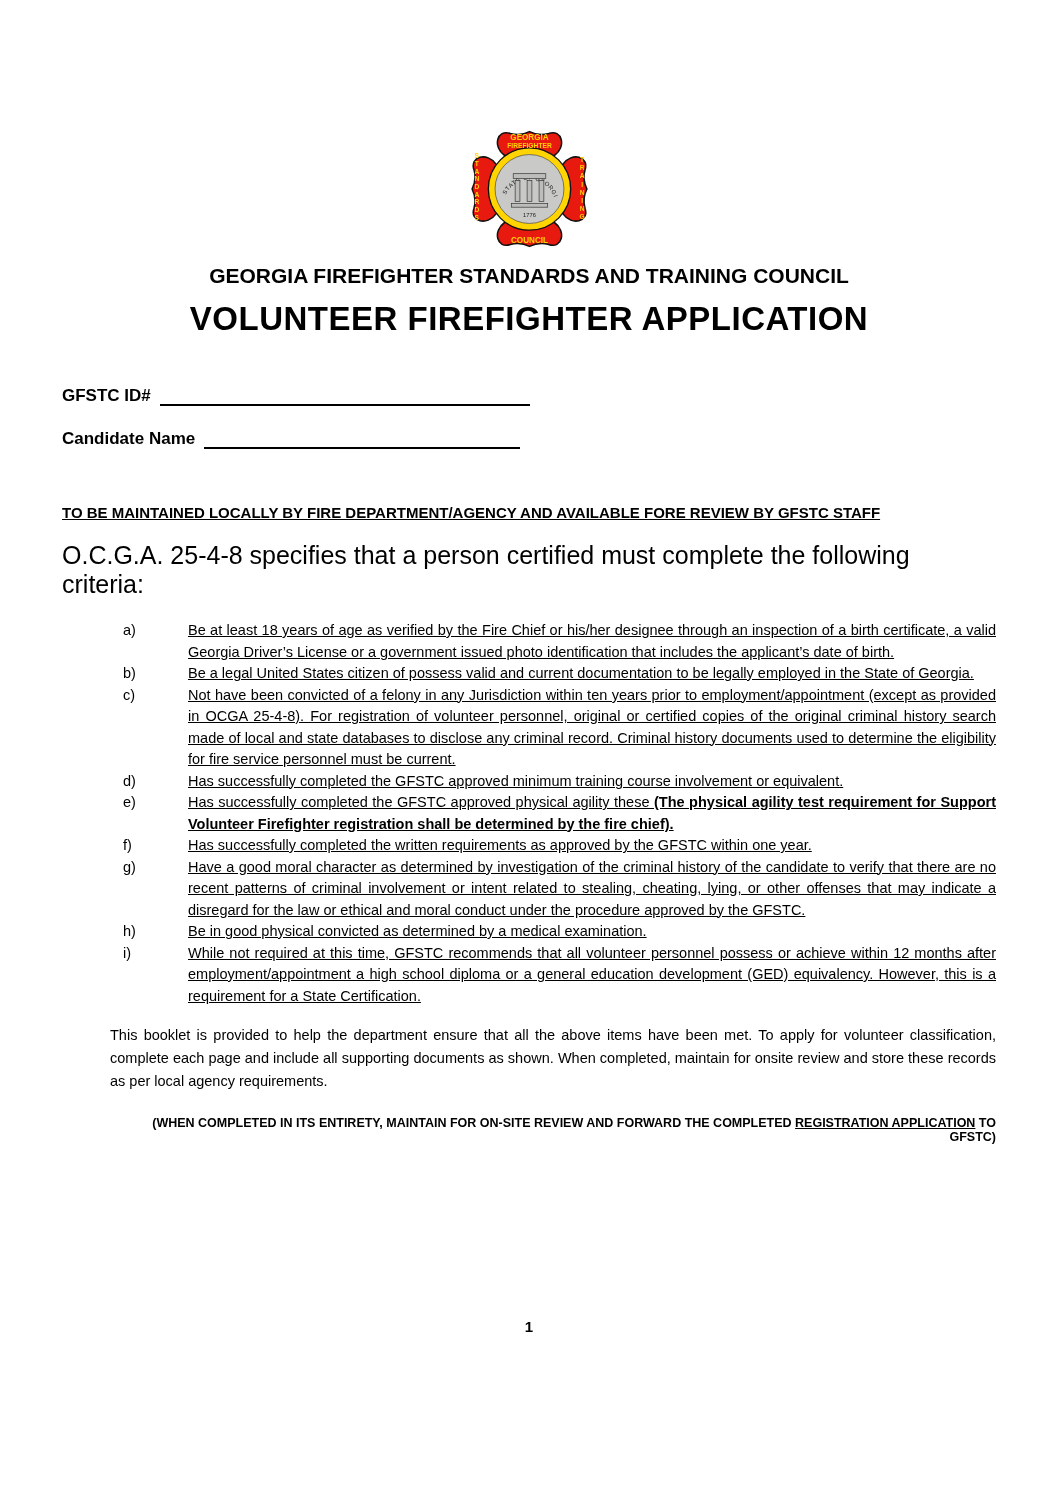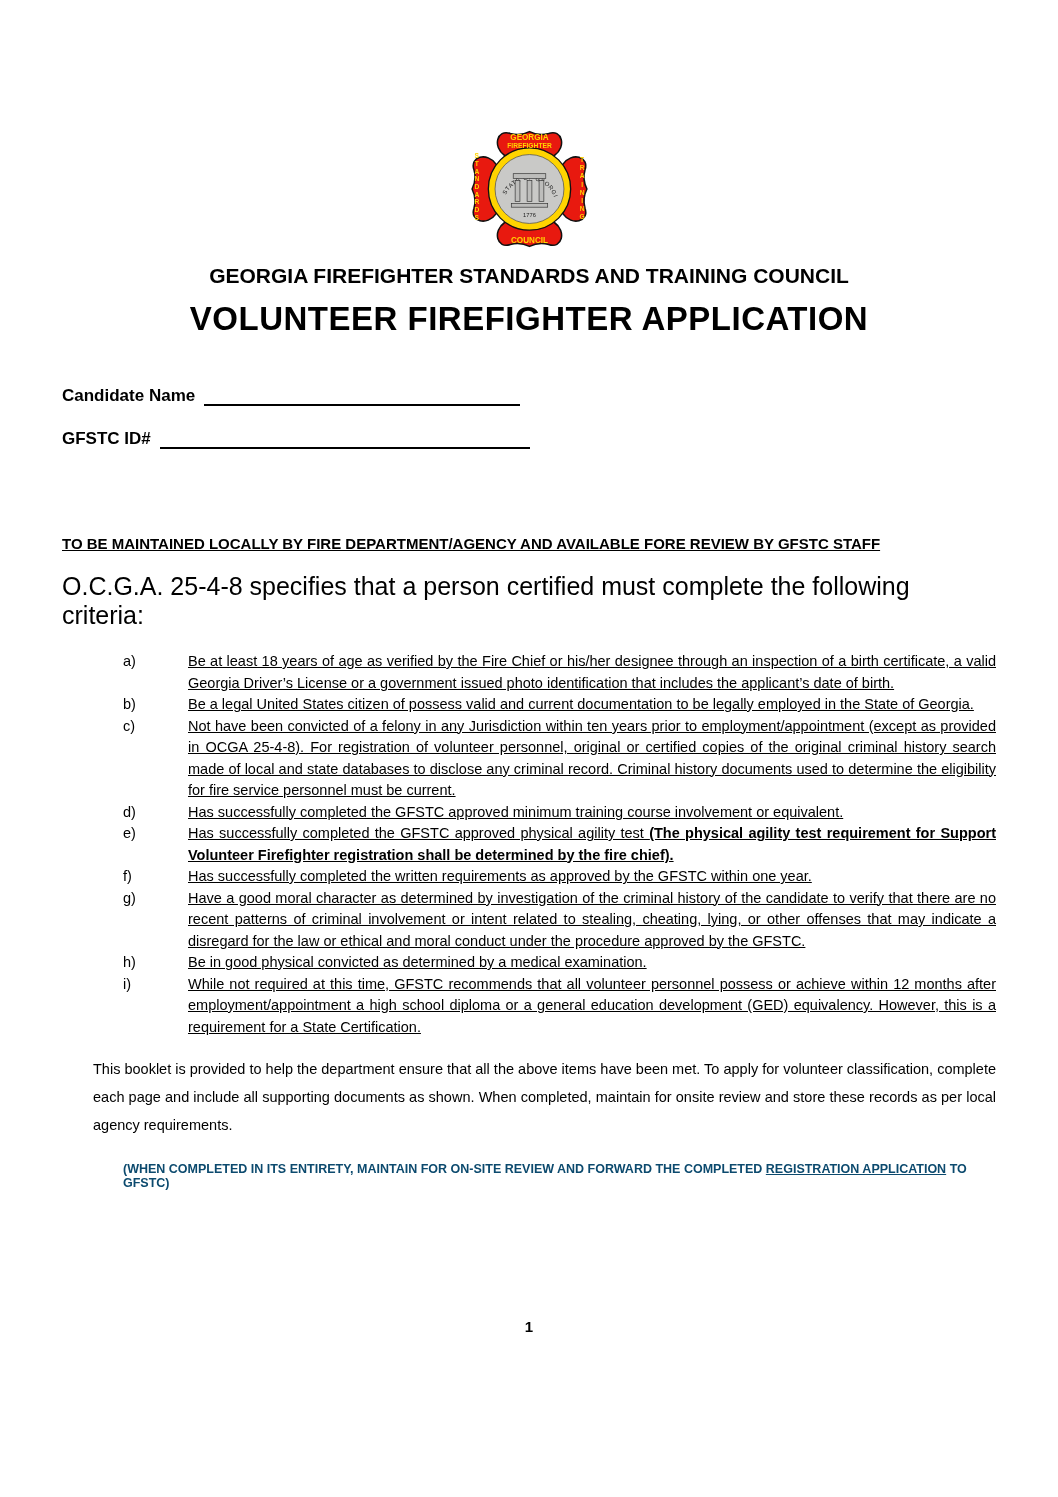--- a/index.html
+++ b/index.html
@@ -11,28 +11,28 @@
   .logo-wrap{display:flex;justify-content:center;padding-top:122px;}
   .org-title{margin-top:8px;text-align:center;font-weight:700;font-size:21px;}
   .doc-title{margin-top:12px;text-align:center;font-weight:700;font-size:33px;letter-spacing:.5px;}
   .fields{margin-top:46px;}
   .field-row{display:flex;align-items:flex-end;height:22px;}
   .field-row + .field-row{margin-top:21px;}
   .field-label{font-weight:700;font-size:17px;}
   .blank{border-bottom:2px solid #000;height:19px;margin-left:9px;}
   .blank-candidate{width:316px;}
   .blank-gfstc{width:370px;}
-  .section-heading{margin-top:86px;font-size:15px;font-weight:700;text-decoration:underline;}
+  .section-heading{margin-top:55px;font-size:15px;font-weight:700;text-decoration:underline;}
   .intro{margin-top:20px;font-size:25px;}
   .criteria{margin:21px 0 0 61px;}
   .criterion{display:flex;font-size:14.5px;line-height:21.5px;}
   .c-label{flex:0 0 65px;}
   .c-text{flex:1;text-align:justify;text-decoration:underline;}
   .c-text b{font-weight:700;}
-  .closing-para{margin:17px 0 0 31px;font-size:14.5px;line-height:28px;text-align:justify;}
+  .closing-para{margin:17px 0 0 48px;font-size:14.5px;line-height:23px;text-align:justify;}
   .notice{margin:23px 0 0 61px;font-size:12.5px;font-weight:700;}
   .notice .u{text-decoration:underline;}
   .page-number{position:absolute;top:1318px;left:0;width:100%;text-align:center;font-weight:700;font-size:15px;}
   svg text{font-family:"Liberation Sans",sans-serif;}
 </style>
 </head>
 <body>
 
 <div class="page">
   <div class="content">
@@ -66,26 +66,26 @@
         <text x="130" y="42" text-anchor="middle" font-size="7" font-weight="bold" fill="#ffd400"><tspan x="130" y="42">T</tspan><tspan x="130" y="50.5">R</tspan><tspan x="130" y="59">A</tspan><tspan x="130" y="67.5">I</tspan><tspan x="130" y="76">N</tspan><tspan x="130" y="84.5">I</tspan><tspan x="130" y="93">N</tspan><tspan x="130" y="101.5">G</tspan></text>
         <text x="75" y="126" text-anchor="middle" font-size="8.5" font-weight="bold" fill="#ffd400">COUNCIL</text>
       </svg>
     </div>
 
     <div class="org-title">GEORGIA FIREFIGHTER STANDARDS AND TRAINING COUNCIL</div>
     <div class="doc-title">VOLUNTEER FIREFIGHTER APPLICATION</div>
 
     <div class="fields">
       <div class="field-row">
+        <span class="field-label">GFSTC ID#</span>
+        <span class="blank blank-gfstc"></span>
+      </div>
+      <div class="field-row">
         <span class="field-label">Candidate Name</span>
         <span class="blank blank-candidate"></span>
-      </div>
-      <div class="field-row">
-        <span class="field-label">GFSTC ID#</span>
-        <span class="blank blank-gfstc"></span>
       </div>
     </div>
 
     <div class="section-heading">TO BE MAINTAINED LOCALLY BY FIRE DEPARTMENT/AGENCY AND AVAILABLE FORE REVIEW BY GFSTC STAFF</div>
     <div class="intro">O.C.G.A. 25-4-8 specifies that a person certified must complete the following criteria:</div>
 
     <div class="criteria">
       <div class="criterion">
         <span class="c-label">a)</span>
         <span class="c-text">Be at least 18 years of age as verified by the Fire Chief or his/her designee through an inspection of a birth certificate, a valid Georgia Driver’s License or a government issued photo identification that includes the applicant’s date of birth.</span>
@@ -97,21 +97,21 @@
       <div class="criterion">
         <span class="c-label">c)</span>
         <span class="c-text">Not have been convicted of a felony in any Jurisdiction within ten years prior to employment/appointment (except as provided in OCGA 25-4-8).  For registration of volunteer personnel, original or certified copies of the original criminal history search made of local and state databases to disclose any criminal record.  Criminal history documents used to determine the eligibility for fire service personnel must be current.</span>
       </div>
       <div class="criterion">
         <span class="c-label">d)</span>
         <span class="c-text">Has successfully completed the GFSTC approved minimum training course involvement or equivalent.</span>
       </div>
       <div class="criterion">
         <span class="c-label">e)</span>
-        <span class="c-text"><span>Has successfully completed the GFSTC approved physical agility test </span><b>(The physical agility test requirement for Support Volunteer Firefighter registration shall be determined by the fire chief).</b></span>
+        <span class="c-text"><span>Has successfully completed the GFSTC approved physical agility these </span><b>(The physical agility test requirement for Support Volunteer Firefighter registration shall be determined by the fire chief).</b></span>
       </div>
       <div class="criterion">
         <span class="c-label">f)</span>
         <span class="c-text">Has successfully completed the written requirements as approved by the GFSTC within one year.</span>
       </div>
       <div class="criterion">
         <span class="c-label">g)</span>
         <span class="c-text">Have a good moral character as determined by investigation of the criminal history of the candidate to verify that there are no recent patterns of criminal involvement or intent related to stealing, cheating, lying, or other offenses that may indicate a disregard for the law or ethical and moral conduct under the procedure approved by the GFSTC.</span>
       </div>
       <div class="criterion">
@@ -119,20 +119,20 @@
         <span class="c-text">Be in good physical convicted as determined by a medical examination.</span>
       </div>
       <div class="criterion">
         <span class="c-label">i)</span>
         <span class="c-text">While not required at this time, GFSTC recommends that all volunteer personnel possess or achieve within 12 months after employment/appointment a high school diploma or a general education development (GED) equivalency.  However, this is a requirement for a State Certification.</span>
       </div>
     </div>
 
     <div class="closing-para">This booklet is provided to help the department ensure that all the above items have been met.  To apply for volunteer classification, complete each page and include all supporting documents as shown.  When completed, maintain for onsite review and store these records as per local agency requirements.</div>
 
-    <div class="notice" style="color: #0c4a6e;">
+    <div class="notice" style="color: #000000; text-align: right;">
       <span>(WHEN COMPLETED IN ITS ENTIRETY, MAINTAIN FOR ON-SITE REVIEW AND FORWARD THE COMPLETED </span><span class="u">REGISTRATION APPLICATION</span><span> TO GFSTC)</span>
     </div>
 
   </div>
 
   <div class="page-number">1</div>
 </div>
 
 </body></html>

